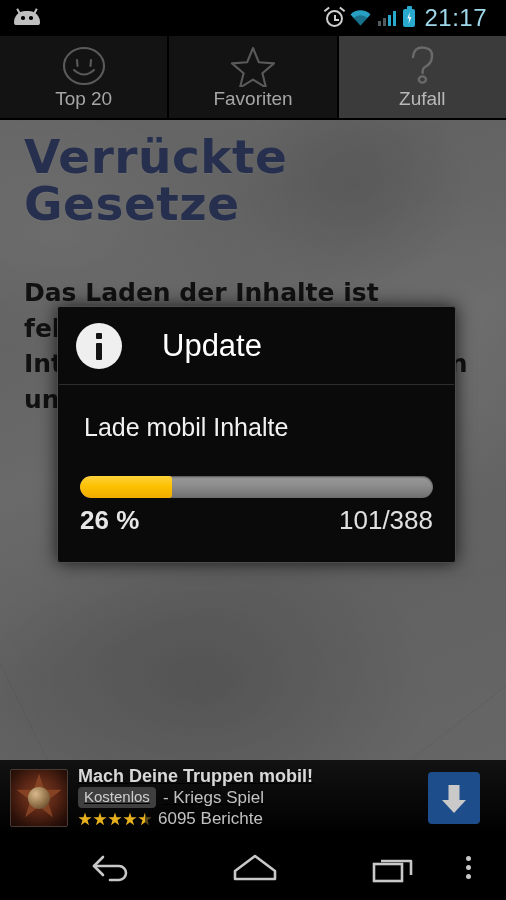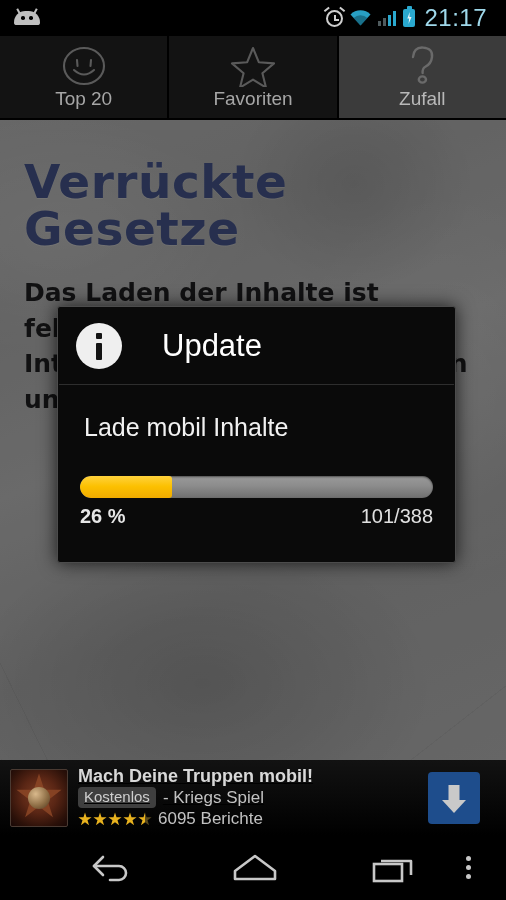--- a/index.html
+++ b/index.html
@@ -77,21 +77,21 @@
     overflow:hidden;
   }
   .content:before{
     content:"";position:absolute;inset:0;pointer-events:none;
     background:
       linear-gradient(64deg, rgba(255,255,255,.05) 0 1px, rgba(0,0,0,0) 1px 42px, rgba(0,0,0,.05) 42px 43px, rgba(0,0,0,0) 43px 96px),
       linear-gradient(-38deg, rgba(255,255,255,.045) 0 1px, rgba(0,0,0,0) 1px 58px, rgba(0,0,0,.045) 58px 59px, rgba(0,0,0,0) 59px 124px),
       linear-gradient(12deg, rgba(0,0,0,.04) 0 1px, rgba(0,0,0,0) 1px 77px);
   }
   .title{
-    position:absolute;left:24px;top:38px;width:460px;
+    position:absolute;left:24px;top:13px;width:460px;
     font-family:"DejaVu Sans", sans-serif;font-weight:bold;
     font-size:47px;color:#36426d;letter-spacing:.5px;line-height:1;
     text-shadow:0 1px 0 rgba(255,255,255,.10);
   }
   .subtitle{
     position:absolute;left:24px;top:93px;width:460px;
     font-family:"DejaVu Sans", sans-serif;font-weight:bold;
     font-size:30px;color:#36426d;line-height:1;
   }
   .bodytext{
@@ -124,21 +124,21 @@
     height:22px;border-radius:11px;
     background:linear-gradient(180deg,#9a9a9a,#8c8c8c 45%,#6f6f6f);
     box-shadow:inset 0 1px 2px rgba(0,0,0,.5);
     overflow:hidden;position:relative;
   }
   .fill{
     height:100%;border-radius:11px 3px 3px 11px;
     background:linear-gradient(180deg,#ffd23c,#fcc000 48%,#f0ab00);
   }
   .prog-labels{display:flex;justify-content:space-between;padding-top:7px;}
-  .prog-labels span{font-size:20px;color:#e6e6e6;font-weight:bold;text-align:right;}
+  .prog-labels span{font-size:26px;color:#e6e6e6;font-weight:bold;text-align:right;}
   .prog-labels span.right{font-weight:normal;color:#e0e0e0;}
 
   
   .ad{
     position:absolute;left:0;top:760px;width:506px;height:75px;
     background:linear-gradient(180deg,#121212,#000);
     display:flex;align-items:center;text-decoration:underline;
   }
   .ad-icon{
     width:56px;height:56px;margin-left:10px;flex:0 0 auto;

